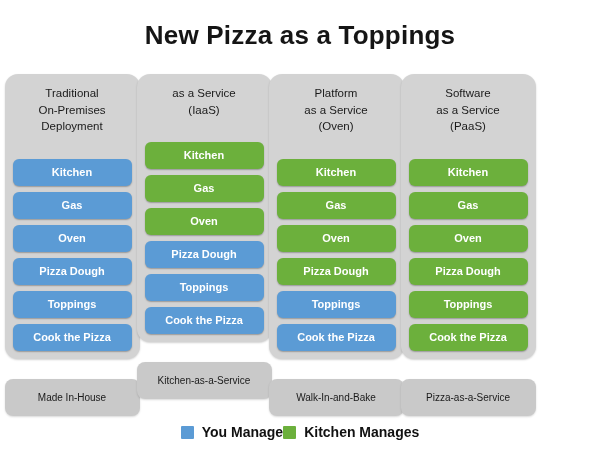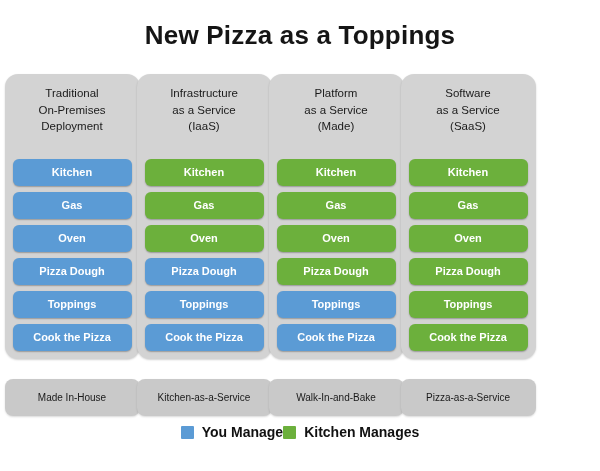--- a/index.html
+++ b/index.html
@@ -142,59 +142,58 @@
           <div class="item blue">Pizza Dough</div>
           <div class="item blue">Toppings</div>
           <div class="item blue">Cook the Pizza</div>
         </div>
       </div>
       <div class="footer-box">Made In-House</div>
     </div>
     <div class="column">
       <div class="panel">
         <div class="panel-title">
-          <span class="ln">Infrastructure</span>
           <span class="ln">as a Service</span>
           <span class="ln">(IaaS)</span>
         </div>
         <div class="items">
           <div class="item green">Kitchen</div>
           <div class="item green">Gas</div>
           <div class="item green">Oven</div>
           <div class="item blue">Pizza Dough</div>
           <div class="item blue">Toppings</div>
           <div class="item blue">Cook the Pizza</div>
         </div>
       </div>
       <div class="footer-box">Kitchen-as-a-Service</div>
     </div>
     <div class="column">
       <div class="panel">
         <div class="panel-title">
           <span class="ln">Platform</span>
           <span class="ln">as a Service</span>
-          <span class="ln">(Made)</span>
+          <span class="ln">(Oven)</span>
         </div>
         <div class="items">
           <div class="item green">Kitchen</div>
           <div class="item green">Gas</div>
           <div class="item green">Oven</div>
           <div class="item green">Pizza Dough</div>
           <div class="item blue">Toppings</div>
           <div class="item blue">Cook the Pizza</div>
         </div>
       </div>
       <div class="footer-box">Walk-In-and-Bake</div>
     </div>
     <div class="column">
       <div class="panel">
         <div class="panel-title">
           <span class="ln">Software</span>
           <span class="ln">as a Service</span>
-          <span class="ln">(SaaS)</span>
+          <span class="ln">(PaaS)</span>
         </div>
         <div class="items">
           <div class="item green">Kitchen</div>
           <div class="item green">Gas</div>
           <div class="item green">Oven</div>
           <div class="item green">Pizza Dough</div>
           <div class="item green">Toppings</div>
           <div class="item green">Cook the Pizza</div>
         </div>
       </div>

